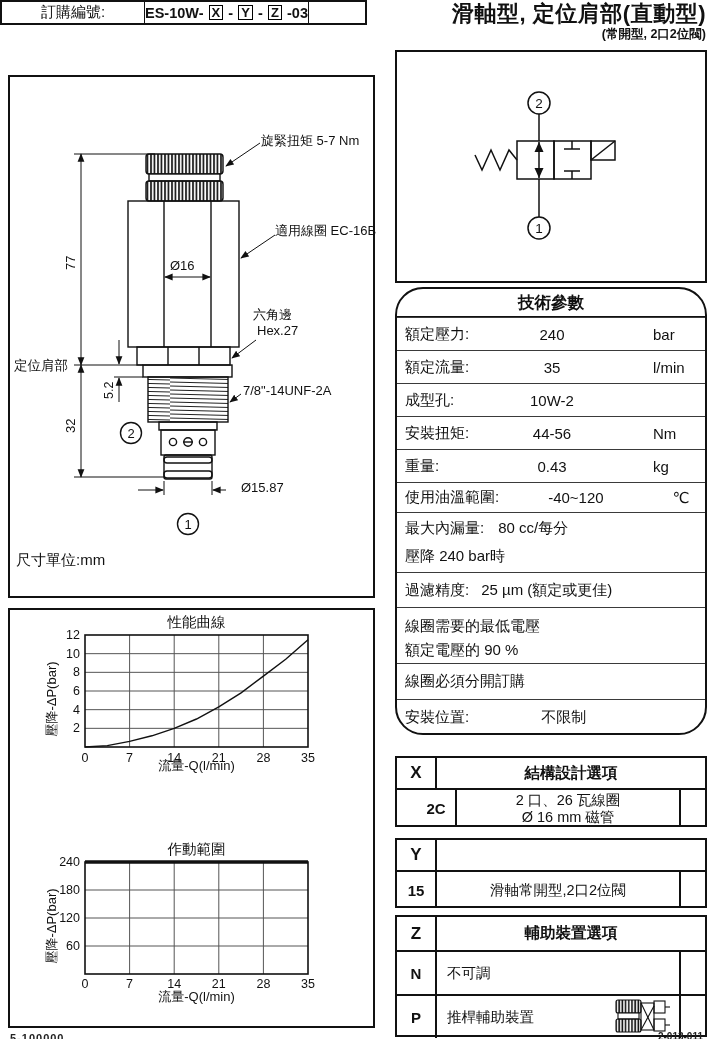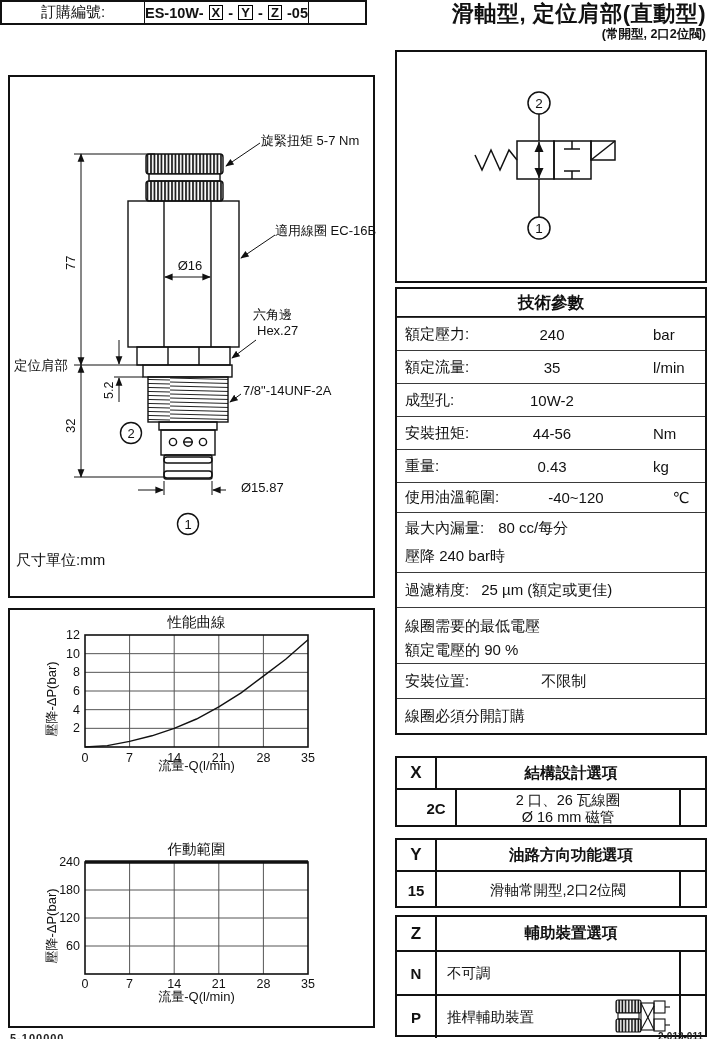--- a/index.html
+++ b/index.html
@@ -29,21 +29,21 @@
   .grid{stroke:#555;stroke-width:1;}
   .plotbox{fill:none;stroke:#111;stroke-width:1.6;}
   .tick{font-size:12.5px;fill:#111;}
   .al{font-size:13px;fill:#111;}
   .ct{font-size:14.5px;fill:#111;}
   .series{fill:none;stroke:#111;stroke-width:1.4;}
   .thick{stroke-width:3.5;}
   
   #symbolpanel{left:395px;top:50px;width:312px;height:233px;}
   
-  #tech{left:395px;top:287px;width:312px;height:448px;font-size:15px;}
+  #tech{left:395px;top:287px;width:312px;height:448px;font-size:15px;border-radius:28px;}
   #tech .tech-title{height:27px;display:flex;align-items:center;justify-content:center;
         font-weight:bold;font-size:16.5px;border-bottom:1.5px solid #111;}
   .trow{border-top:1px solid #3a3a3a;box-sizing:border-box;}
   .trow:first-of-type{border-top:none;}
   .t3{height:33px;display:grid;grid-template-columns:90px 130px 1fr;align-items:center;}
   .t3 .lb{padding-left:8px;}
   .t3 .vl{text-align:center;}
   .t3 .un{padding-left:36px;}
   #temp-row{height:30px;display:flex;align-items:center;gap:43px;}
   #temp-row .lb{padding-left:8px;} #temp-row .vl{margin-left:6px;} #temp-row .un{margin-left:26px;}
@@ -84,21 +84,21 @@
 
 <div id="order">
   <div class="c1">訂購編號:</div>
   <div class="c2">
       <span>ES-10W-</span>
       <span class="boxletter">X</span>
       <span>-</span>
       <span class="boxletter">Y</span>
       <span>-</span>
       <span class="boxletter">Z</span>
-      <span>-05</span>
+      <span>-03</span>
     </div>
   <div class="c3"></div>
 </div>
 
 <div id="drawpanel" class="panel">
   <svg width="363" height="519" viewBox="0 0 363 519">
     <defs>
       <pattern id="knurl" width="3.5" height="8" patternUnits="userSpaceOnUse">
         <line x1="1" y1="0" x2="1" y2="8" stroke="#111" stroke-width="1.7"></line>
       </pattern>
@@ -162,21 +162,21 @@
 
       <circle cx="121" cy="356" r="10.5"></circle>
       <circle cx="178" cy="447" r="10.5"></circle>
     </g>
     <text x="121" y="361" text-anchor="middle" font-size="13" fill="#111">2</text>
     <text x="178" y="452" text-anchor="middle" font-size="13" fill="#111">1</text>
   </svg>
   <span class="lbl rot" style="left:53px;top:193px;">77</span>
   <span class="lbl rot" style="left:53px;top:356px;">32</span>
   <span class="lbl rot" style="left:92px;top:322px;font-size:12.5px;">5.2</span>
-  <span class="lbl" style="left:160px;top:181px;width:40px;text-align:center;">Ø16</span>
+  <span class="lbl" style="left:160px;top:181px;width:40px;text-align:left;">Ø16</span>
   <span class="lbl" style="left:231px;top:403px;">Ø15.87</span>
   <span class="lbl" style="left:251px;top:55px;">旋緊扭矩 5-7 Nm</span>
   <span class="lbl" style="left:265px;top:145px;">適用線圈 EC-16B</span>
   <span class="lbl" style="left:243px;top:229px;">六角邊</span>
   <span class="lbl" style="left:247px;top:246px;">Hex.27</span>
   <span class="lbl" style="left:233px;top:306px;">7/8"-14UNF-2A</span>
   <span class="lbl" style="left:4px;top:280px;font-size:13.5px;">定位肩部</span>
   <span id="unitnote">尺寸單位:mm</span>
 </div>
 
@@ -297,26 +297,26 @@
     <div class="l2">壓降 240 bar時</div>
   </div>
   <div class="trow" id="filter-row">
     <span class="lb">過濾精度:</span>
     <span class="vl">25 µm (額定或更佳)</span>
   </div>
   <div class="trow" id="volt-row">
     <div>線圈需要的最低電壓</div>
     <div>額定電壓的 90 %</div>
   </div>
+  <div class="trow" id="coilorder-row">
+    <span>線圈必須分開訂購</span>
+  </div>
   <div class="trow" id="mount-row">
     <span class="lb">安裝位置:</span>
     <span class="vl">不限制</span>
-  </div>
-  <div class="trow" id="coilorder-row">
-    <span>線圈必須分開訂購</span>
   </div>
 </div>
 
 <div class="opt" id="optX" style="top:756px;height:71px;">
   <div class="head">
     <div class="code">X</div>
     <div class="ttl">結構設計選項</div>
   </div>
   <div class="row">
     <div class="code" style="font-size:15px;">2C</div>
@@ -326,21 +326,20 @@
           <div>Ø 16 mm 磁管</div>
         </div>
     </div>
     <div class="tail"></div>
   </div>
 </div>
 
 <div class="opt" id="optY" style="top:838px;height:70px;">
   <div class="head">
     <div class="code">Y</div>
-    <div class="ttl">油路方向功能選項</div>
   </div>
   <div class="row">
     <div class="code" style="font-size:15px;">15</div>
     <div class="desc">滑軸常開型,2口2位閥</div>
     <div class="tail"></div>
   </div>
 </div>
 
 <div class="opt" id="optZ" style="top:915px;height:122px;">
   <div class="head">

